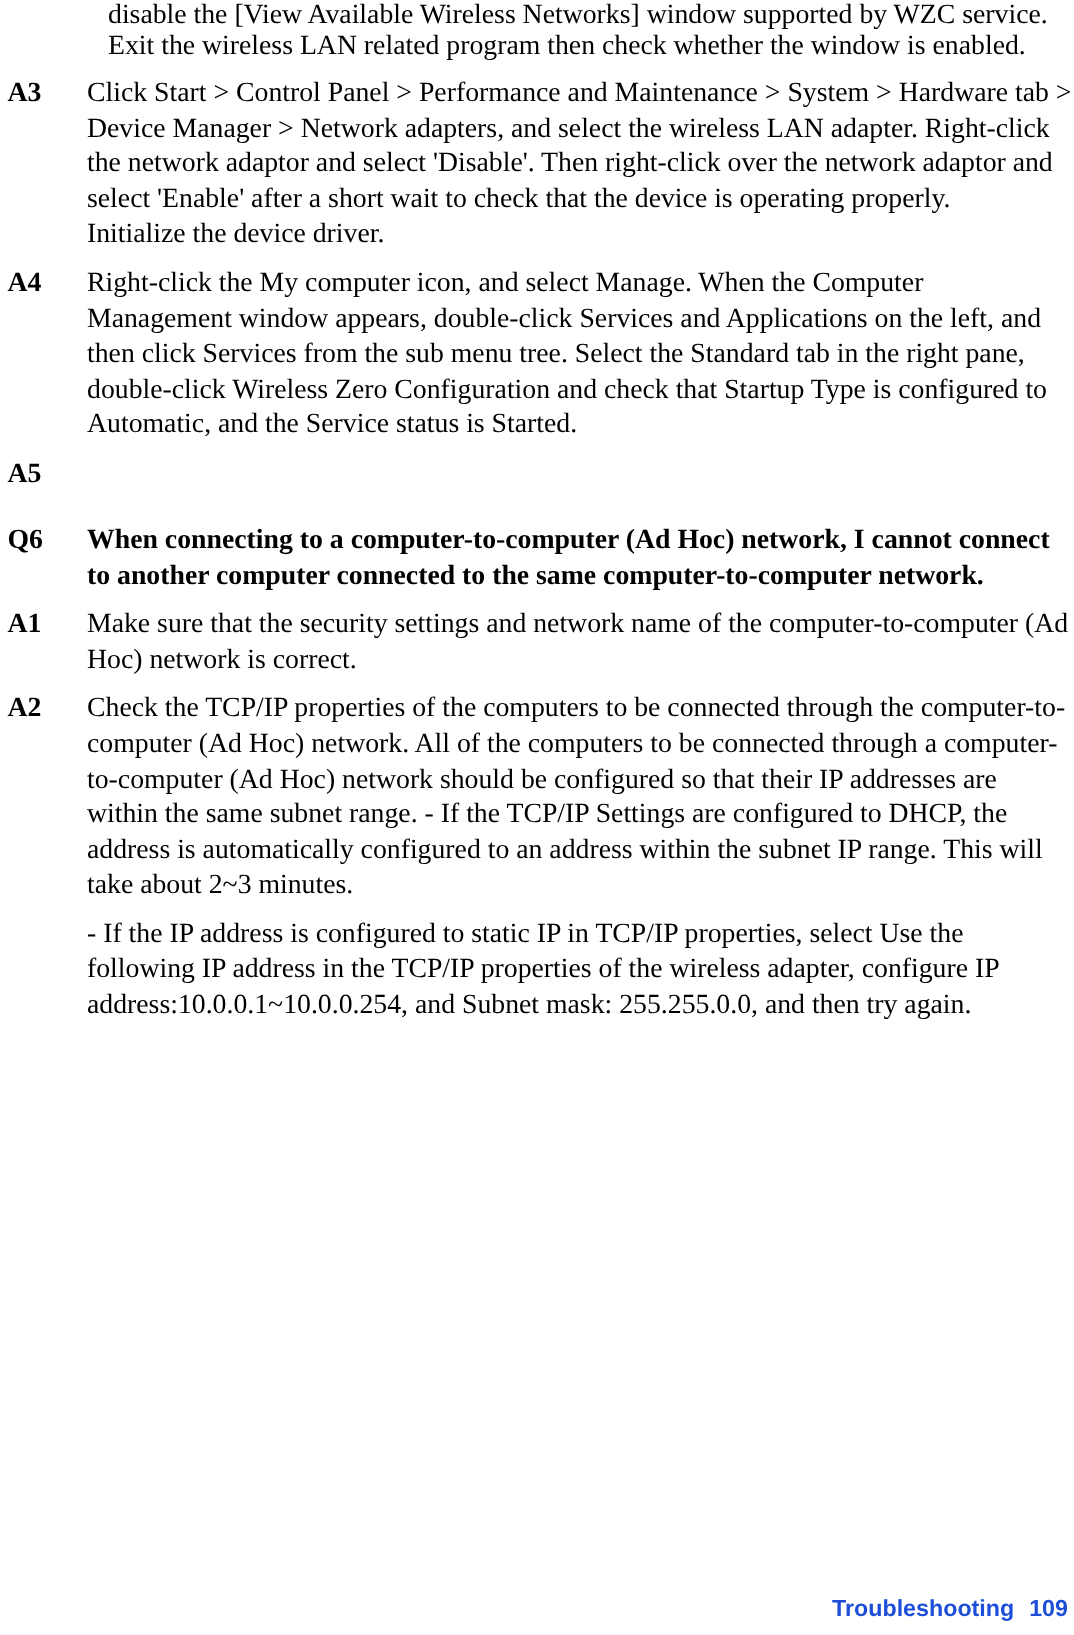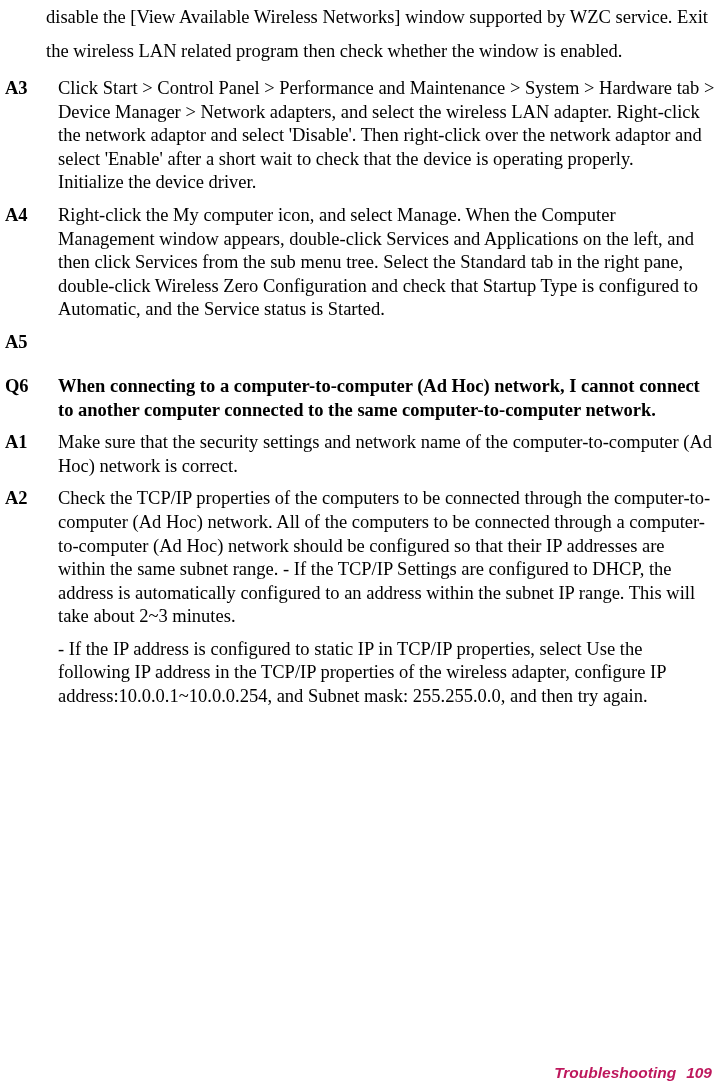--- a/index.html
+++ b/index.html
@@ -44,44 +44,43 @@
     line-height: 23.6px;
     text-align: left;
   }
   .entry-body.bold {
     font-weight: bold;
     font-family: Liberation Serif, serif;
   }
 
   
   .cont {
-    padding-left: 46px;
+    padding-left: 72px;
     font-size: 18.5px;
-    line-height: 34px;
+    line-height: 21px;
     margin: 0;
   }
 
   
   .subpara {
     margin-top: 9px;
   }
   .gap-entry { height: 9px; }
   .gap-section { height: 44px; }
 
   .footer {
     position: absolute;
     left: 16px;
     right: 4px;
     bottom: 8px;
     text-align: right;
     font-family: "Liberation Sans", "DejaVu Sans", sans-serif;
-    font-style: italic;
     font-weight: bold;
     font-size: 15.5px;
-    color: #be185d;
+    color: #1d4ed8;
     white-space: nowrap;
   }
   .footer .f-title { margin-right: 10px; }
   .footer .f-page { }
 </style>
 </head>
 <body>
 
 <div class="page">
   <div class="content">

